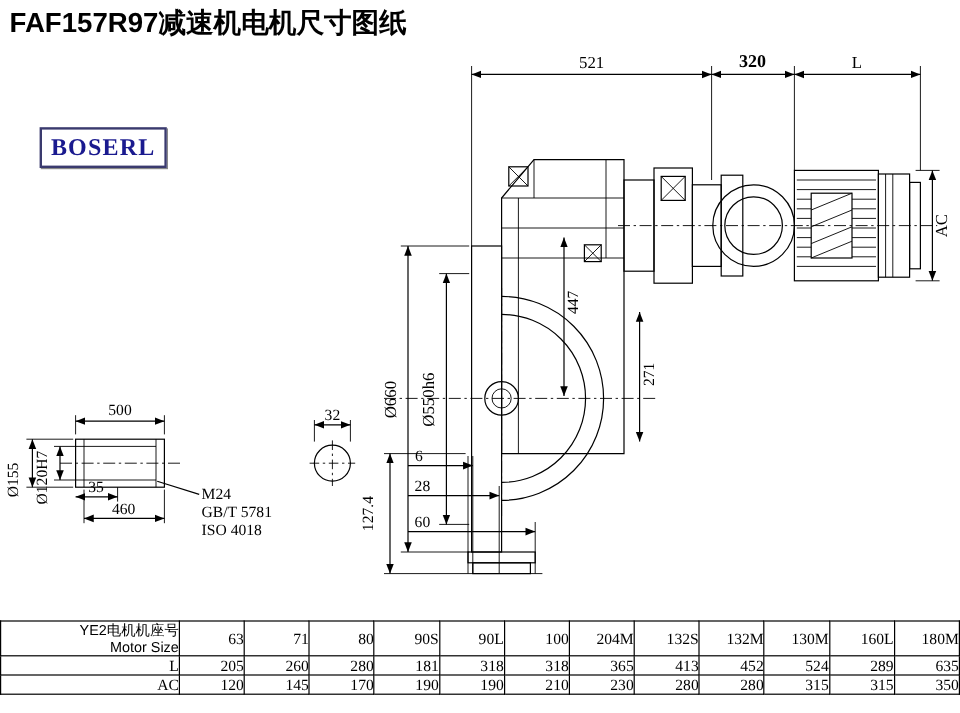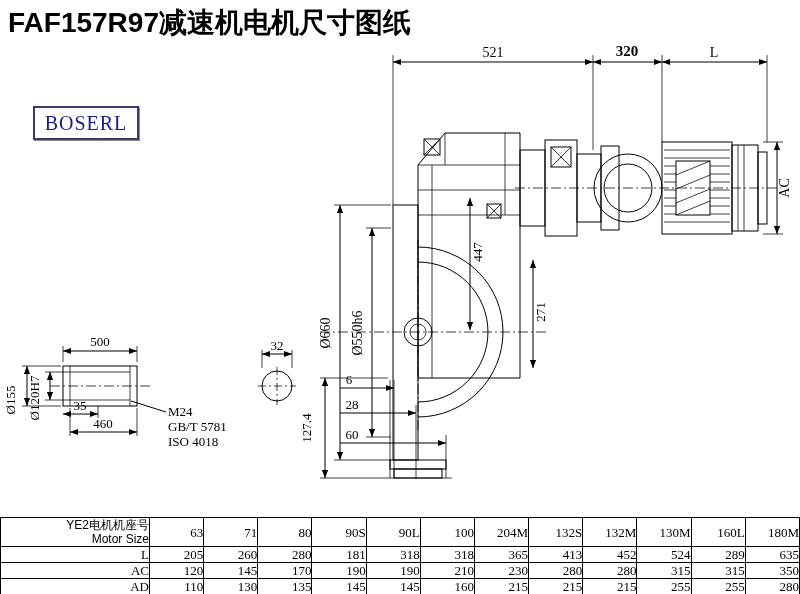--- a/index.html
+++ b/index.html
@@ -1,23 +1,23 @@
 <!DOCTYPE html>
 <html><head>
 <meta charset="utf-8">
 <style>
   html,body{margin:0;padding:0;background:#fff;}
   .page{position:relative;width:800px;height:594px;background:#fff;overflow:hidden;
         font-family:"Liberation Serif",serif;color:#000;}
   .title{position:absolute;left:8px;top:4px;font-family:"Liberation Sans",sans-serif;
-         font-size:28px;font-weight:bold;white-space:nowrap;}
+         font-size:23px;font-weight:bold;white-space:nowrap;}
   .logo{position:absolute;left:33px;top:106px;width:102px;height:30px;
         border:2px solid #3a3a6e;box-shadow:1px 1px 0 #888;
         display:flex;align-items:center;justify-content:center;}
-  .logo span{font-family:"Liberation Serif",serif;font-size:20px;font-weight:normal;
+  .logo span{font-family:"Liberation Serif",serif;font-size:20px;font-weight:bold;
              color:#1a1a8f;letter-spacing:1px;}
   svg{position:absolute;left:0;top:0;}
   svg text{font-family:"Liberation Serif",serif;font-size:13px;fill:#000;}
   text.big{font-size:14px;}
   text.bold{font-size:15px;font-weight:bold;}
   .dim-table{position:absolute;left:0;top:517px;width:800px;border-collapse:collapse;
              font-family:"Liberation Serif",serif;font-size:13px;table-layout:fixed;}
   .dim-table th,.dim-table td{border:1px solid #000;text-align:right;padding:0;
              font-weight:normal;height:15px;line-height:15px;overflow:hidden;}
   .dim-table .lblcol{width:148px;}
@@ -195,31 +195,16 @@
       <td>190</td>
       <td>190</td>
       <td>210</td>
       <td>230</td>
       <td>280</td>
       <td>280</td>
       <td>315</td>
       <td>315</td>
       <td>350</td>
     </tr>
-    <tr>
-      <td class="lblcol">AD</td>
-      <td>110</td>
-      <td>130</td>
-      <td>135</td>
-      <td>145</td>
-      <td>145</td>
-      <td>160</td>
-      <td>215</td>
-      <td>215</td>
-      <td>215</td>
-      <td>255</td>
-      <td>255</td>
-      <td>280</td>
-    </tr>
   </tbody>
     </table>
 
 </div>
 
 </body></html>

